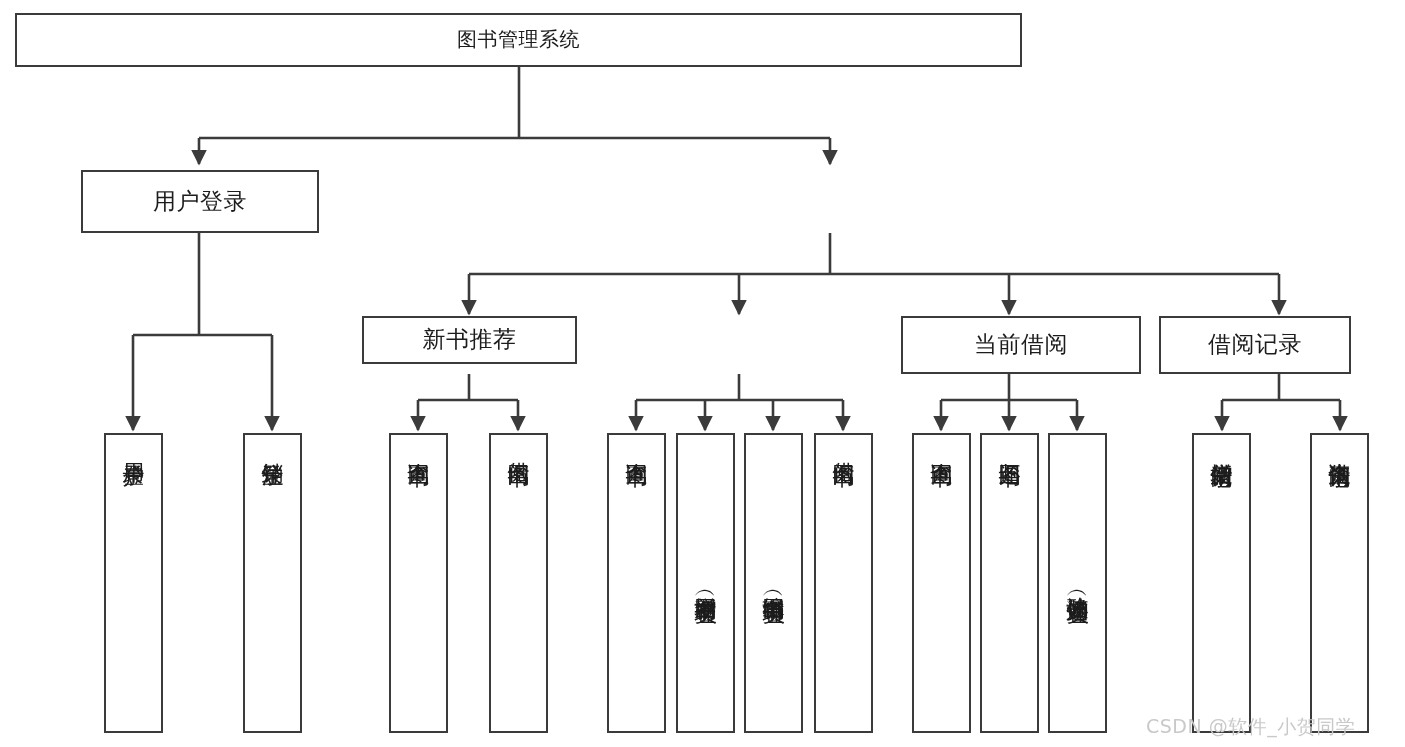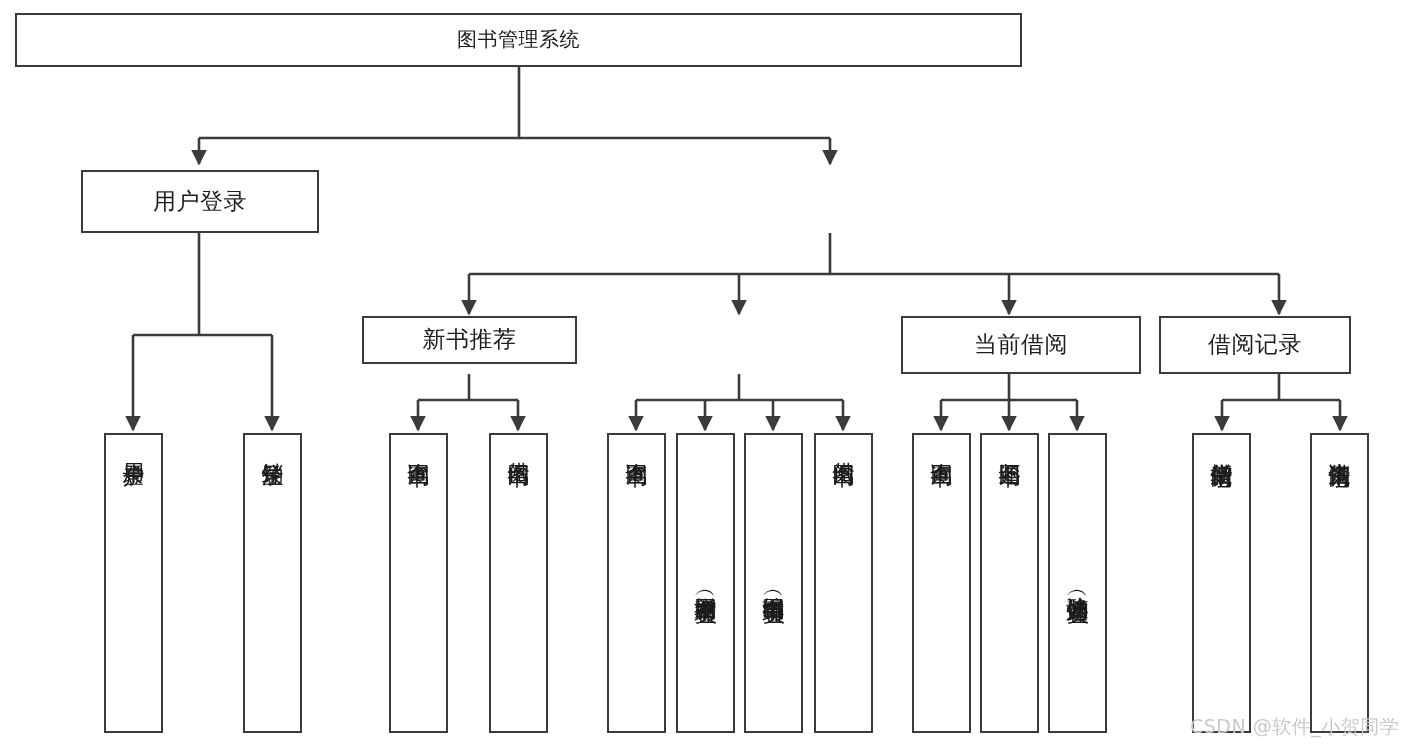--- a/index.html
+++ b/index.html
@@ -62,21 +62,21 @@
     letter-spacing: 1px;
     white-space: normal;
     max-height: 100%;
   }
   .node.vertical.tall-text {
     align-items: center;
     padding-top: 0;
   }
   .watermark {
     position: absolute;
-    left: 1190px;
+    left: 1146px;
     top: 714px;
     font-size: 19px;
     color: #c9c9c9;
     letter-spacing: 0.5px;
     white-space: nowrap;
     z-index: 3;
     font-family: "DejaVu Sans", "Liberation Sans", sans-serif;
   }
 </style>
 </head>

